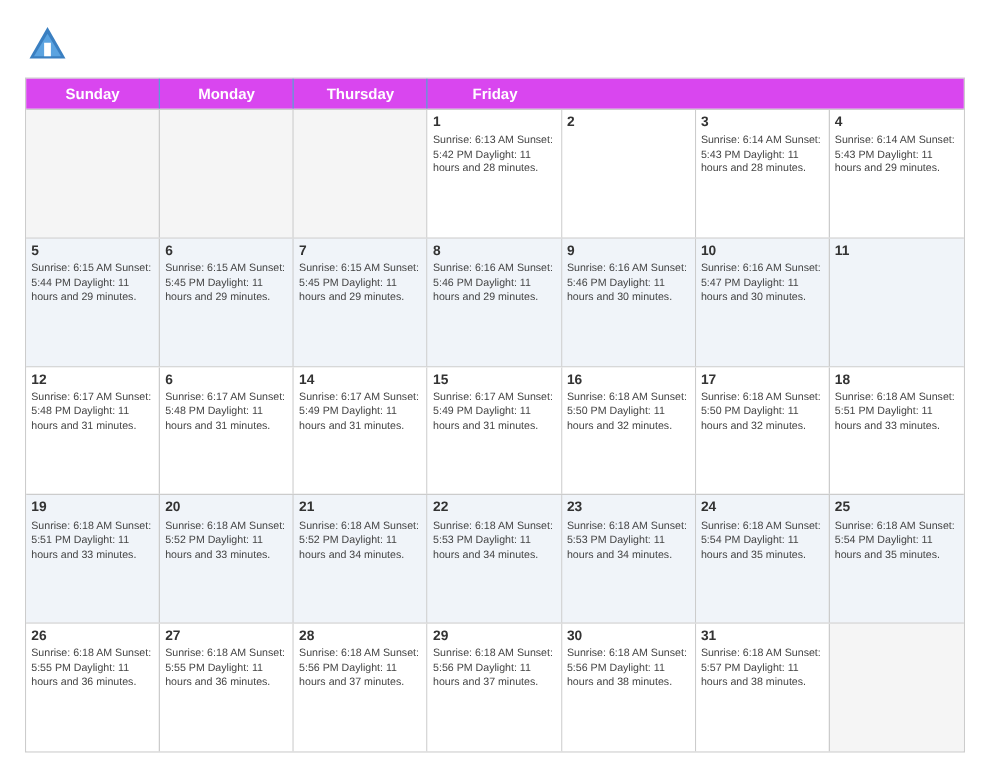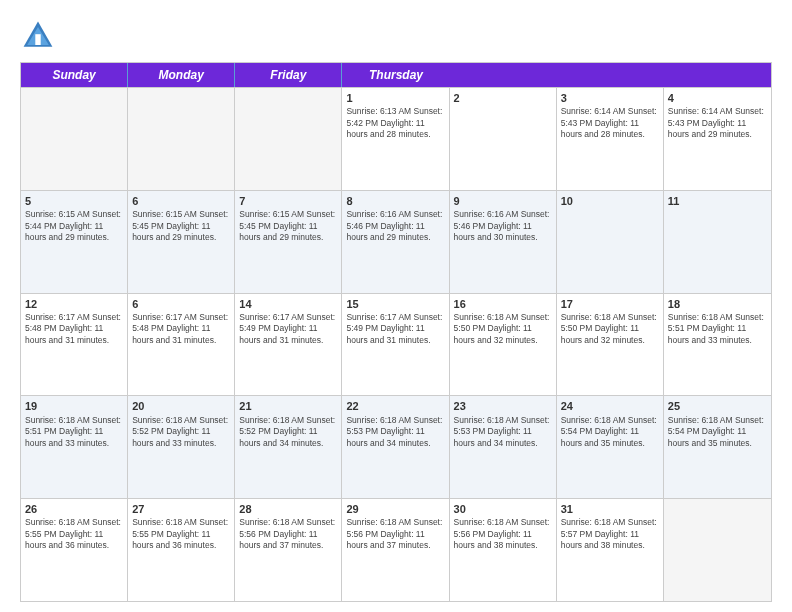--- a/index.html
+++ b/index.html
@@ -56,22 +56,21 @@
     }
     .calendar {
       flex: 1;
       display: flex;
       flex-direction: column;
       border: 1px solid #ccc;
     }
     .cal-header {
       display: grid;
       grid-template-columns: repeat(7, 1fr);
-      background: #6d28d9;
-      font-style: italic;
+      background: #d946ef;
     }
     .cal-header-cell {
       color: #fff;
       font-size: 12px;
       font-weight: bold;
       text-align: center;
       padding: 5px 2px;
       border-right: 1px solid #5a9fd4;
     }
     .cal-header-cell:last-child { border-right: none; }
@@ -132,22 +131,22 @@
     <div class="title-block">
       <div class="month-title"></div>
       <div class="location"></div>
     </div>
   </div>
 
   <div class="calendar">
     <div class="cal-header">
     <div class="cal-header-cell">Sunday</div>
         <div class="cal-header-cell">Monday</div>
+        <div class="cal-header-cell">Thursday</div>
         <div class="cal-header-cell">Friday</div>
-        <div class="cal-header-cell">Thursday</div>
       </div>
     <div class="cal-body">
     <div class="cal-row">
           <div class="cal-cell empty"></div>
           <div class="cal-cell empty"></div>
           <div class="cal-cell empty"></div>
           <div class="cal-cell">
             <span class="cell-day">1</span>
             <div class="cell-info">Sunrise: 6:13 AM
 Sunset: 5:42 PM
@@ -203,20 +202,24 @@
           </div>
           <div class="cal-cell">
             <span class="cell-day">9</span>
             <div class="cell-info">Sunrise: 6:16 AM
 Sunset: 5:46 PM
 Daylight: 11 hours
 and 30 minutes.</div>
           </div>
           <div class="cal-cell">
             <span class="cell-day">10</span>
+            <div class="cell-info">Sunrise: 6:16 AM
+Sunset: 5:47 PM
+Daylight: 11 hours
+and 30 minutes.</div>
           </div>
           <div class="cal-cell">
             <span class="cell-day">11</span>
           </div>
         </div>
         <div class="cal-row">
           <div class="cal-cell">
             <span class="cell-day">12</span>
             <div class="cell-info">Sunrise: 6:17 AM
 Sunset: 5:48 PM

